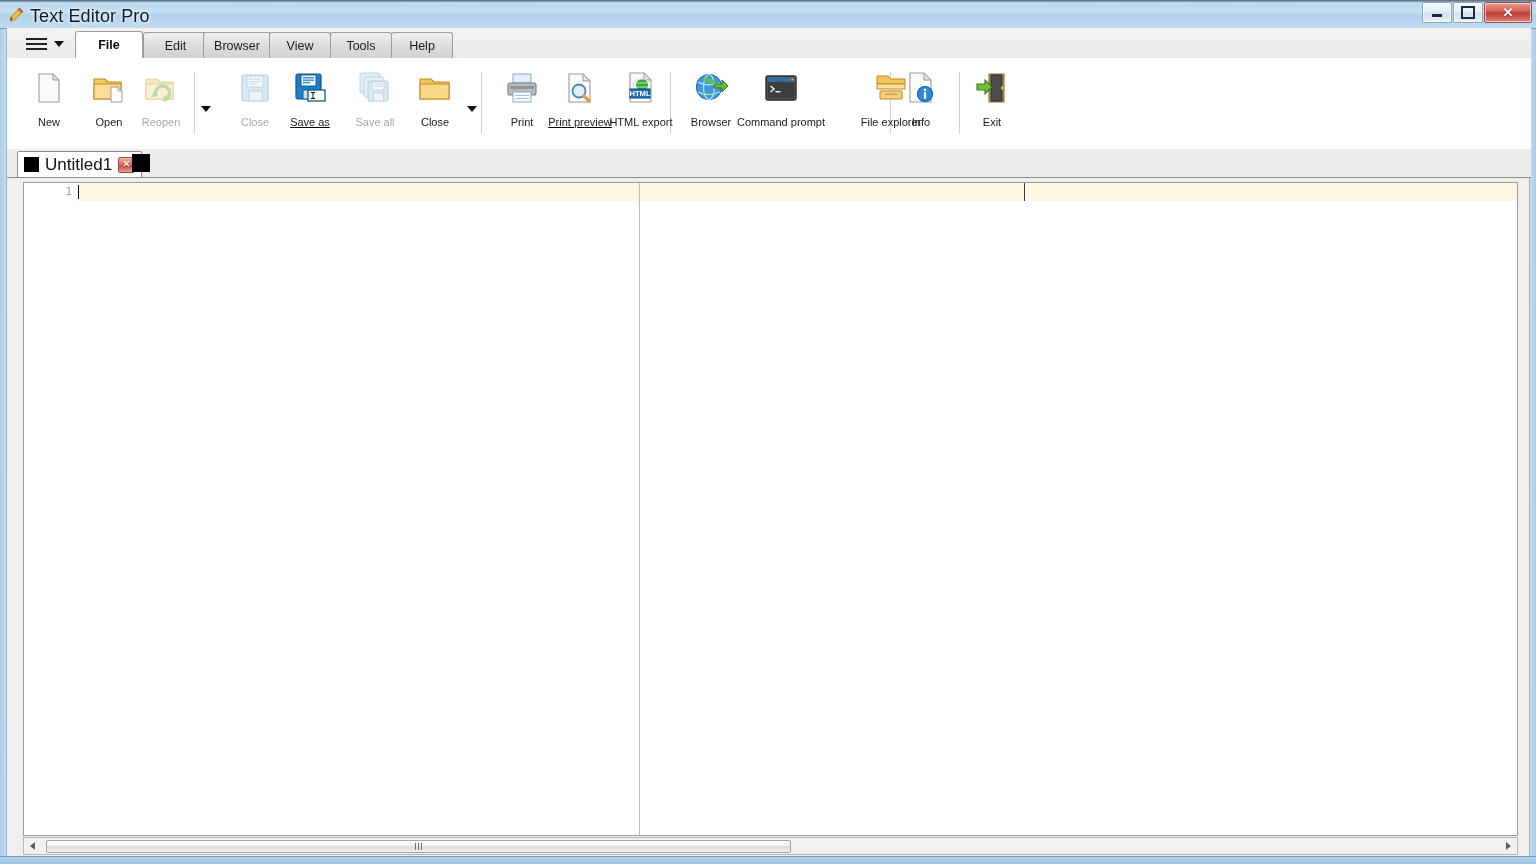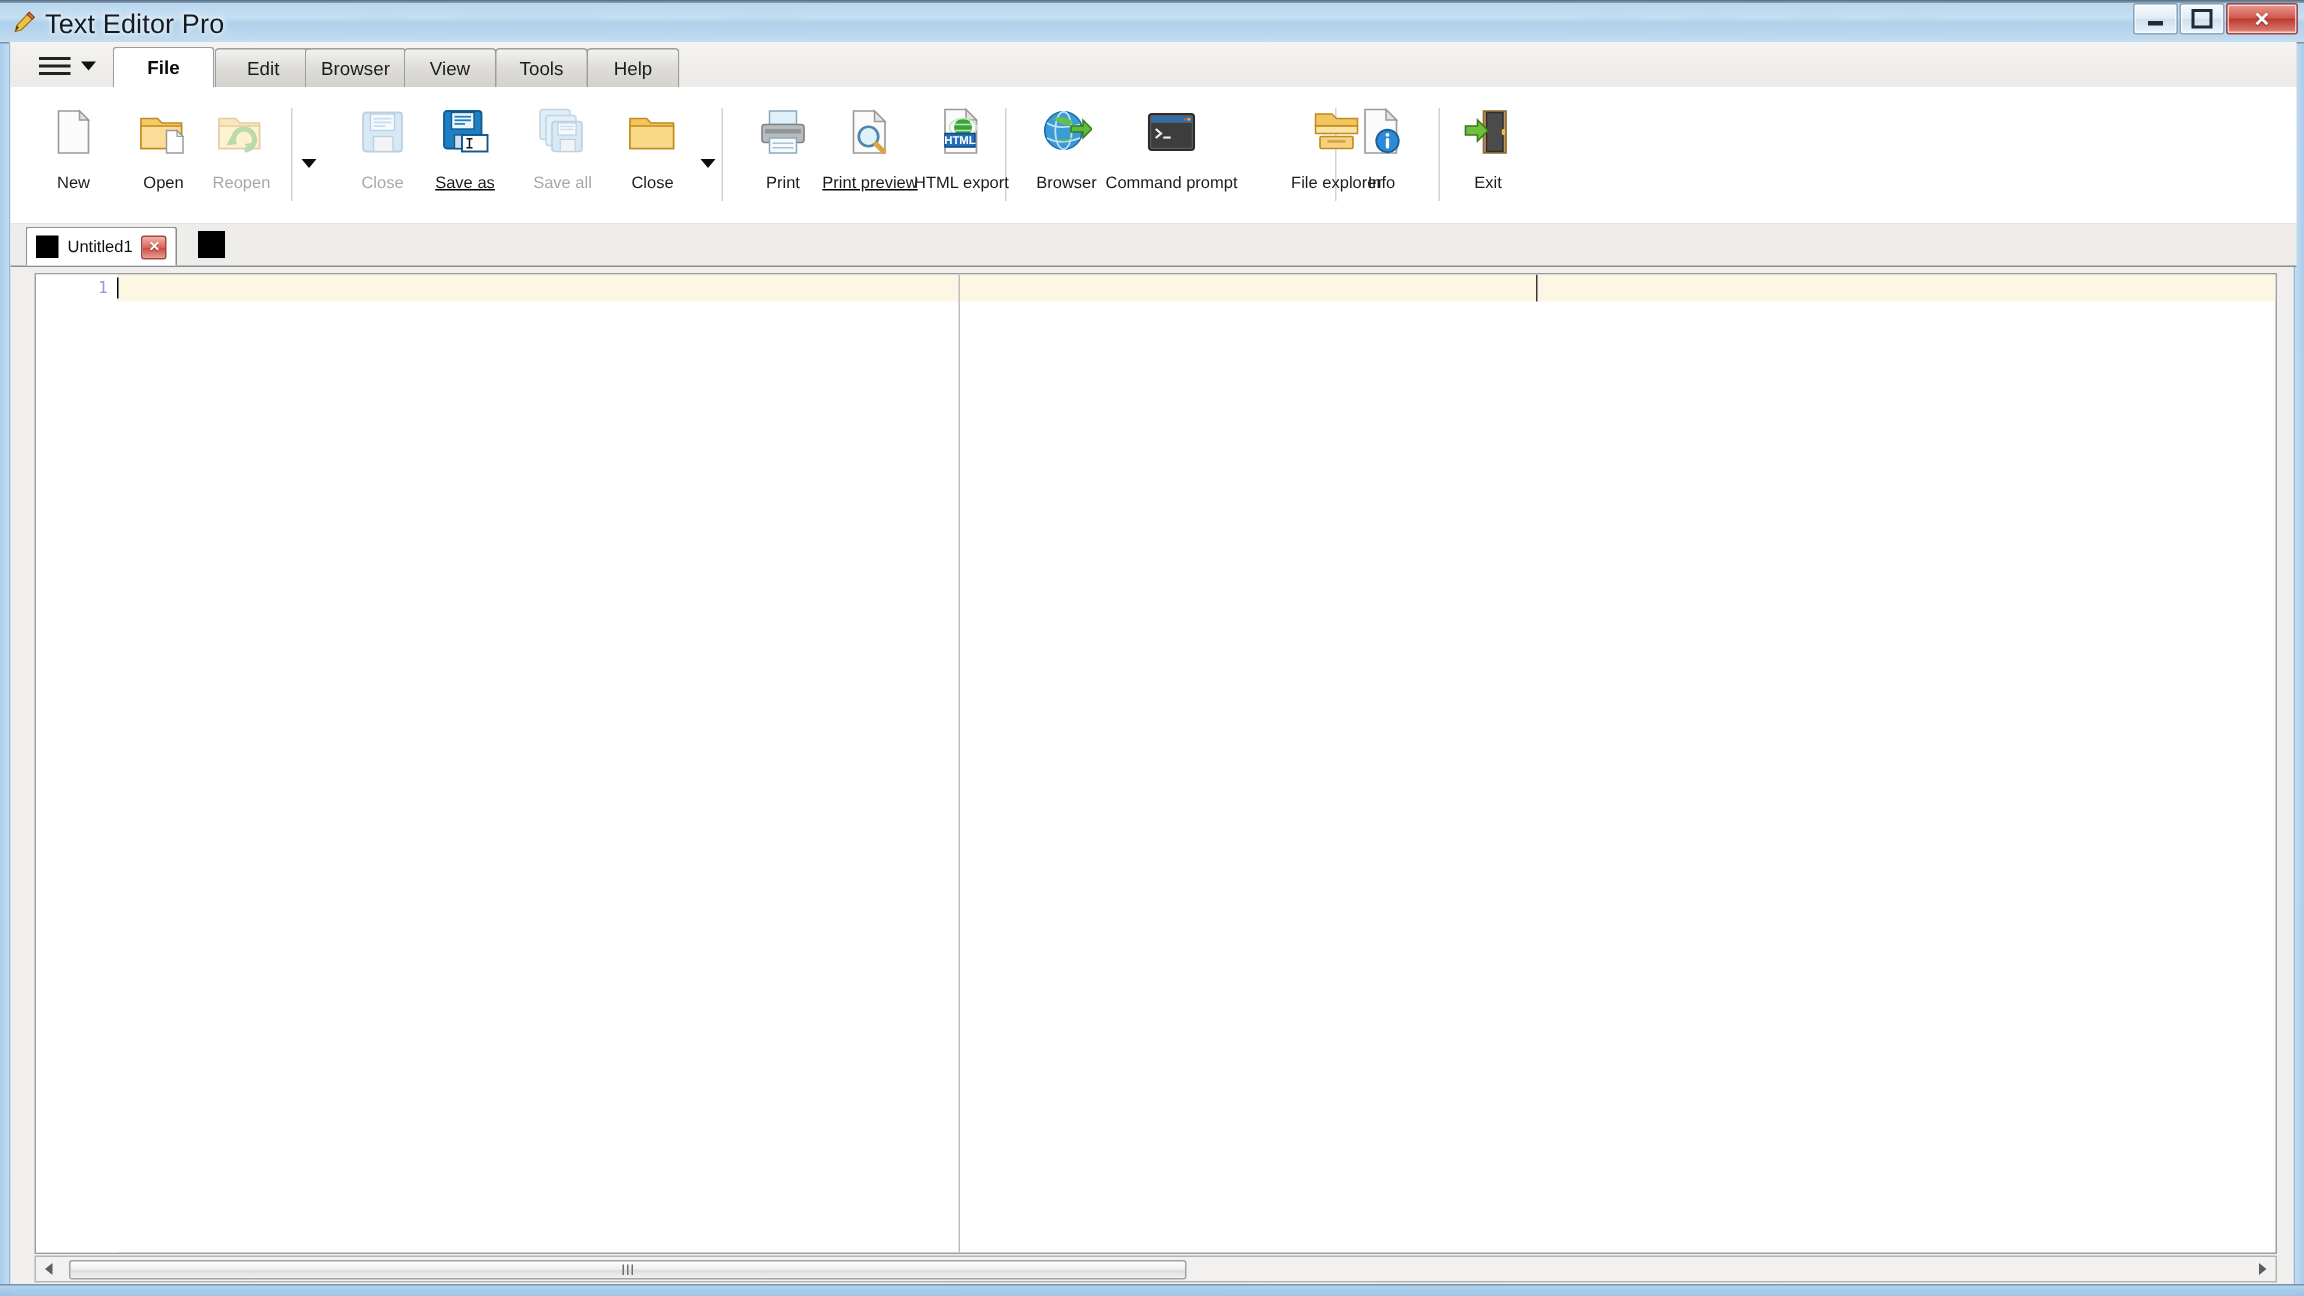--- a/index.html
+++ b/index.html
@@ -143,21 +143,21 @@
     background:#eeedeb; border-bottom:1px solid #8d8d8d;
   }
   .doctab {
     position:absolute; left: 10px; top: 2px; height: 26px;
     background:#ffffff; border:1px solid #8d8d8d; border-bottom:none;
     border-radius:2px 2px 0 0;
     display:flex; align-items:center; gap:6px; padding: 0 6px 0 6px;
     box-sizing:border-box;
   }
   .doc-square { width: 15px; height: 15px; background:#000; }
-  .doc-name { font-size:11px; color:#101010; white-space:nowrap; }
+  .doc-name { font-size:17px; color:#101010; white-space:nowrap; }
   .doc-close {
     width:15px; height:14px; border:1px solid #a04a44; border-radius:2px;
     background: linear-gradient(180deg,#f0b3ab 0%, #d9645a 50%, #c74a40 52%, #eb9d93 100%);
     color:#fff; font-size:9px; font-weight:bold; line-height:12px; text-align:center;
     text-shadow:0 1px 0 rgba(0,0,0,.4);
   }
   .newtab-square {
     position:absolute; left: 125px; top: 5px; width:18px; height:18px; background:#000;
   }
 

